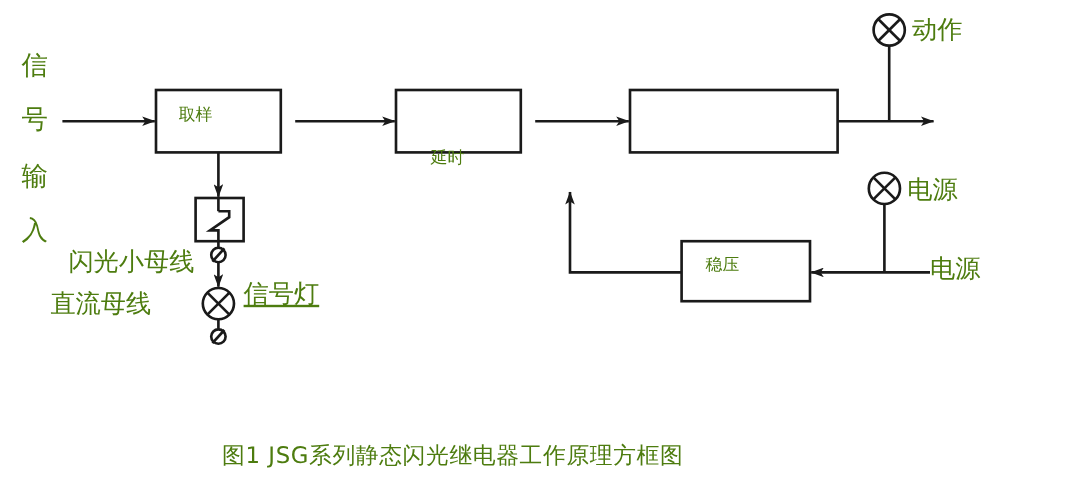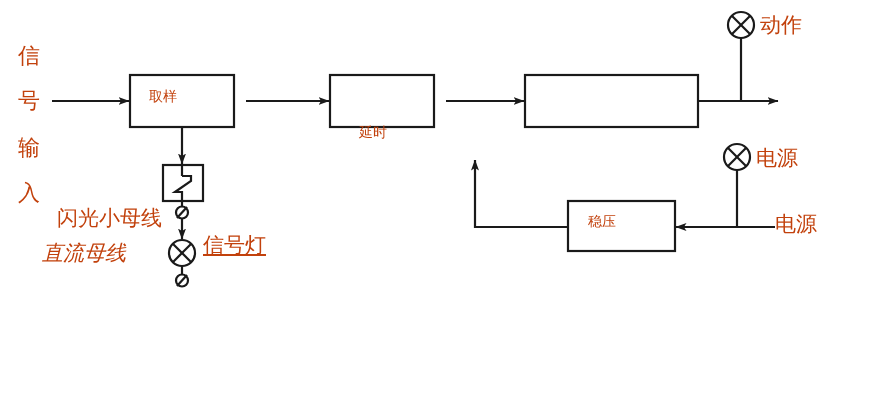--- a/index.html
+++ b/index.html
@@ -23,21 +23,21 @@
   }
   svg.diagram-canvas {
     position: absolute;
     left: 0;
     top: 0;
     width: 895px;
     height: 404px;
   }
   .lbl {
     position: absolute;
-    color: #c2410c;
+    color: #4d7c0f;
     font-family: "DejaVu Sans", "Liberation Sans", sans-serif;
     white-space: nowrap;
     line-height: 1;
   }
   .box-label {
     font-size: 14px;
   }
   .side-label {
     font-size: 21px;
   }
@@ -124,20 +124,21 @@
   <div class="lbl vert-char" style="left:18px; top:45px;">信</div>
   <div class="lbl vert-char" style="left:18px; top:90px;">号</div>
   <div class="lbl vert-char" style="left:18px; top:137px;">输</div>
   <div class="lbl vert-char" style="left:18px; top:182px;">入</div>
 
   <div class="lbl box-label" style="left:149px; top:89px;">取样</div>
   <div class="lbl box-label" style="left:359px; top:89px;margin-top:36px;">延时</div>
   <div class="lbl box-label" style="left:588px; top:214px;">稳压</div>
 
   <div class="lbl side-label" style="left:28px; top:208px;margin-left:29px;">闪光小母线</div>
-  <div class="lbl side-label" style="left:42px; top:243px;font-style:italic;">直流母线</div>
+  <div class="lbl side-label" style="left:42px; top:243px;">直流母线</div>
   <div class="lbl side-label" style="left:203px; top:235px;text-decoration:underline;">信号灯</div>
   <div class="lbl side-label" style="left:760px; top:15px;">动作</div>
   <div class="lbl side-label" style="left:756px; top:148px;">电源</div>
   <div class="lbl side-label" style="left:775px; top:214px;">电源</div>
 
+  <div class="lbl caption" style="left:185px; top:371px;">图1  JSG系列静态闪光继电器工作原理方框图</div>
 
 </div>
 
 </body></html>

